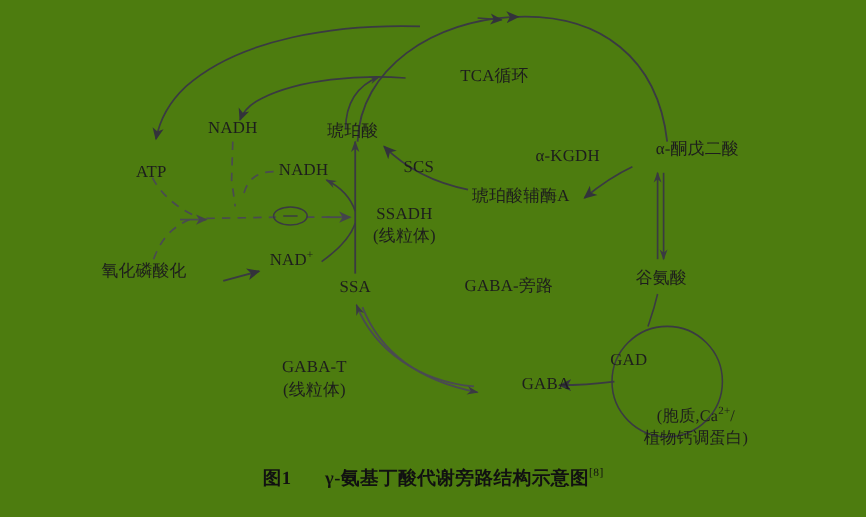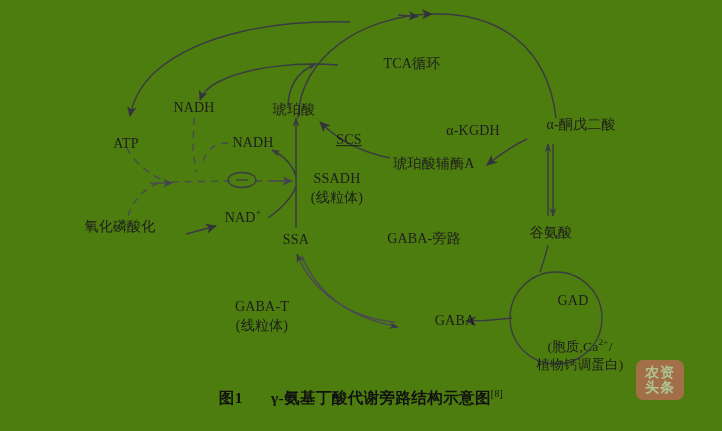--- a/index.html
+++ b/index.html
@@ -196,21 +196,21 @@
   <div class="lbl lbl-c sz-14" style="left:412px; top:64px;">TCA循环</div>
 
   <div class="lbl lbl-c sz-14" style="left:194px; top:108px;">NADH</div>
 
   <div class="lbl lbl-c sz-14" style="left:253px; top:143px;">NADH</div>
 
   <div class="lbl lbl-c sz-14" style="left:126px; top:144px;">ATP</div>
 
   <div class="lbl lbl-c sz-14" style="left:294px; top:110px;">琥珀酸</div>
 
-  <div class="lbl lbl-c sz-14" style="left:349px; top:140px;text-decoration:underline;">SCS</div>
+  <div class="lbl lbl-c sz-14" style="left:349px; top:140px;">SCS</div>
 
   <div class="lbl lbl-c sz-14 two-line" style="left:337px; top:189px;">
     <div>SSADH</div>
     <div>(线粒体)</div>
   </div>
 
   <div class="lbl lbl-c sz-14" style="left:243px; top:217px;"><span>NAD</span><span class="sup">+</span></div>
 
   <div class="lbl lbl-c sz-14" style="left:120px; top:227px;">氧化磷酸化</div>
 
@@ -219,36 +219,30 @@
   <div class="lbl lbl-c sz-14" style="left:424px; top:239px;">GABA-旁路</div>
 
   <div class="lbl lbl-c sz-14" style="left:434px; top:164px;">琥珀酸辅酶A</div>
 
   <div class="lbl lbl-c sz-14" style="left:473px; top:131px;">α-KGDH</div>
 
   <div class="lbl lbl-c sz-14" style="left:548px; top:125px;margin-left:33px;">α-酮戊二酸</div>
 
   <div class="lbl lbl-c sz-14" style="left:551px; top:233px;">谷氨酸</div>
 
-  <div class="lbl lbl-c sz-14" style="left:573px; top:301px;">GAD</div>
+  <div class="lbl lbl-c sz-14" style="left:524px; top:301px;">GAD</div>
 
   <div class="lbl lbl-c sz-13 two-line" style="left:580px; top:343px;margin-top:12px;">
     <div><span>(胞质,Ca</span><span class="sup">2+</span><span>/</span></div>
     <div>植物钙调蛋白)</div>
   </div>
 
   <div class="lbl lbl-c sz-14" style="left:428px; top:321px;margin-left:27px;">GABA</div>
 
   <div class="lbl lbl-c sz-14 two-line" style="left:262px; top:317px;">
     <div>GABA-T</div>
     <div>(线粒体)</div>
   </div>
 
   <div id="caption"><span class="capnum">图1</span><span>γ-氨基丁酸代谢旁路结构示意图</span><span class="refsup">[8]</span></div>
 
-  <div id="watermark">
-    <div class="wm-box">
-      <span>农资</span>
-      <span>头条</span>
-    </div>
-  </div>
 
 </div>
 
 </body></html>

